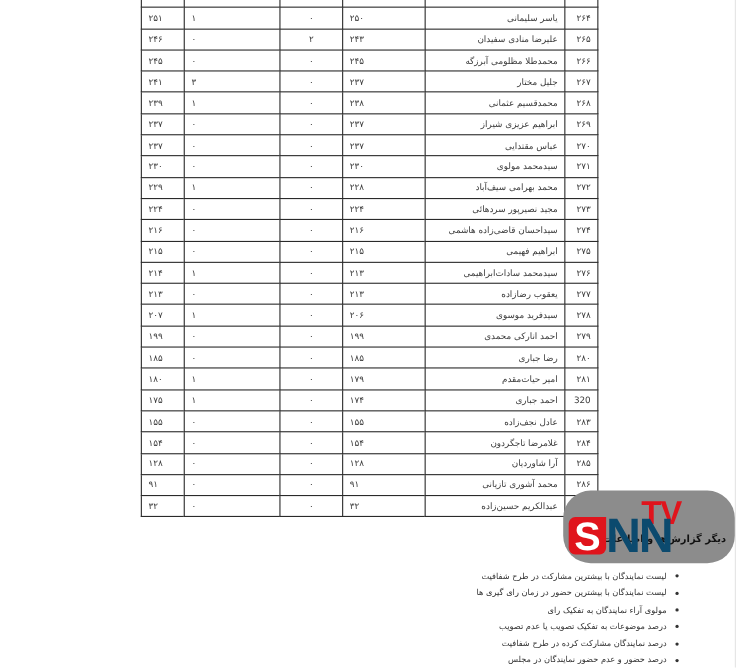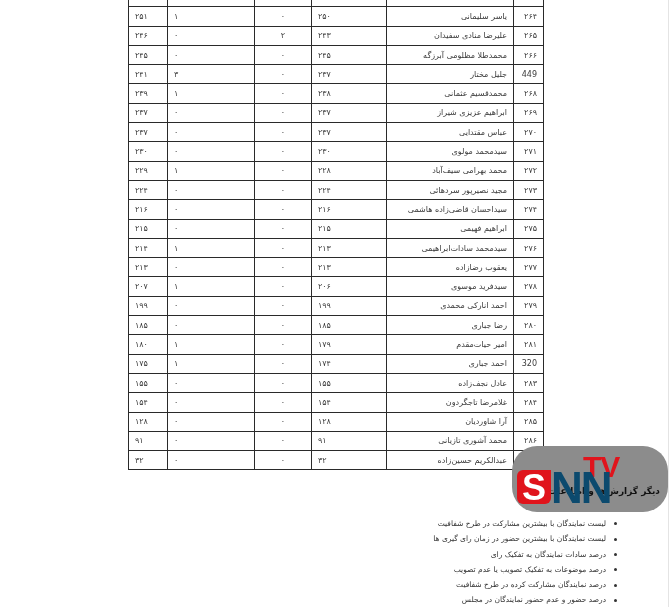--- a/index.html
+++ b/index.html
@@ -111,21 +111,21 @@
       </tr>
       <tr>
         <td class="c-num">۲۶۶</td>
         <td class="c-name">محمدطلا مظلومی آبرزگه</td>
         <td class="c-v1">۲۴۵</td>
         <td class="c-v2">۰</td>
         <td class="c-v3">۰</td>
         <td class="c-total">۲۴۵</td>
       </tr>
       <tr>
-        <td class="c-num">449</td>
+        <td class="c-num">۲۶۷</td>
         <td class="c-name">جلیل مختار</td>
         <td class="c-v1">۲۳۷</td>
         <td class="c-v2">۰</td>
         <td class="c-v3">۳</td>
         <td class="c-total">۲۴۱</td>
       </tr>
       <tr>
         <td class="c-num">۲۶۸</td>
         <td class="c-name">محمدقسیم عثمانی</td>
         <td class="c-v1">۲۳۸</td>
@@ -294,17 +294,17 @@
 
 <div class="logo">
   <div class="logo-tv">TV</div>
   <div class="logo-s">S</div>
   <div class="logo-nn">NN</div>
 </div>
 
 <ul class="links" id="links">
     <li><span class="dot"></span><span>لیست نمایندگان با بیشترین مشارکت در طرح شفافیت</span></li>
     <li><span class="dot"></span><span>لیست نمایندگان با بیشترین حضور در زمان رای گیری ها</span></li>
-    <li><span class="dot"></span><span>درصد سادات نمایندگان به تفکیک رای</span></li>
+    <li><span class="dot"></span><span>مولوی آراء نمایندگان به تفکیک رای</span></li>
     <li><span class="dot"></span><span>درصد موضوعات به تفکیک تصویب یا عدم تصویب</span></li>
     <li><span class="dot"></span><span>درصد نمایندگان مشارکت کرده در طرح شفافیت</span></li>
     <li><span class="dot"></span><span>درصد حضور و عدم حضور نمایندگان در مجلس</span></li>
   </ul>
 
 </body></html>

